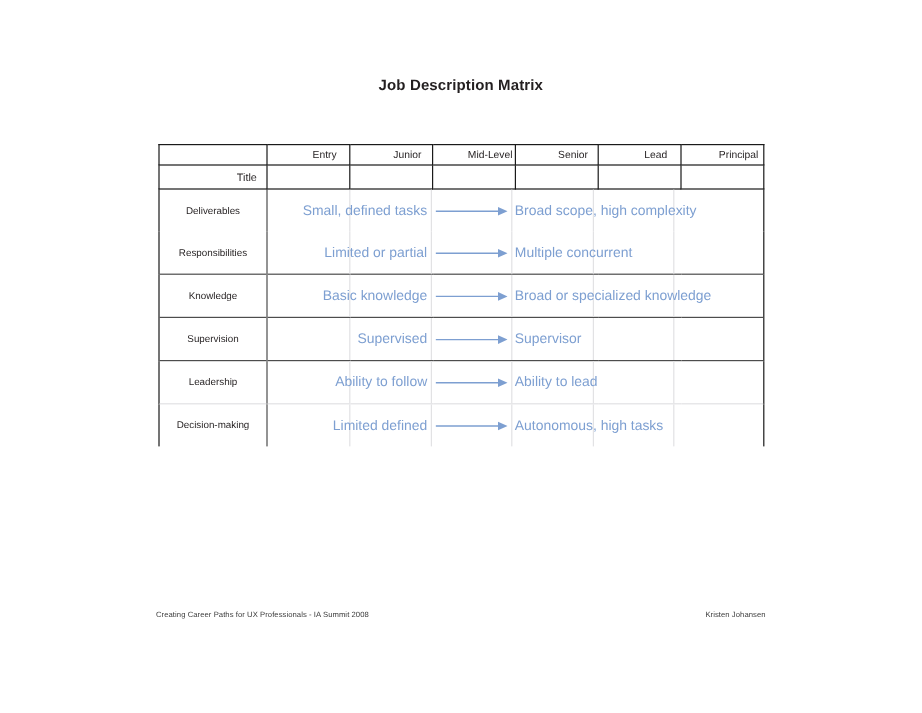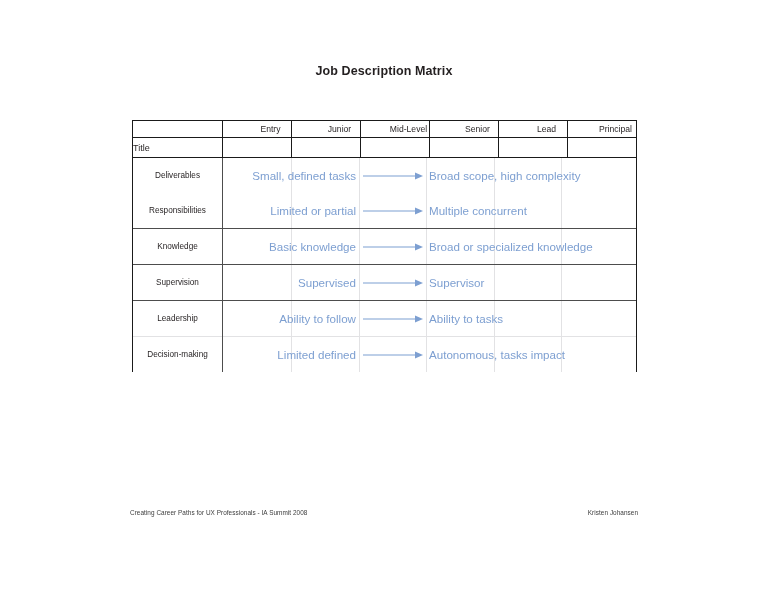--- a/index.html
+++ b/index.html
@@ -73,20 +73,21 @@
 
   
   .title-row td {
     height: 19px;
     font-size: 9px;
     border-left: 1.6px solid #1a1a1a;
     border-right: 1.6px solid #1a1a1a;
     border-bottom: 1.8px solid #1a1a1a;
   }
   .title-row td.label-cell {
+    text-align: right;
     padding-right: 8px;
     border-left: 1.8px solid #1a1a1a;
   }
 
   
   .data-row td.label-cell {
     height: 35px;
     font-size: 8.2px;
     text-align: center;
     color: #231f20;
@@ -301,21 +302,21 @@
               <i class="g5"></i>
             </div>
             <div class="cellcontent">
               <div class="left-text">Ability to follow</div>
               <div class="arrow">
                 <svg width="60" height="10" viewBox="0 0 60 10">
                   <line x1="0" y1="5" x2="52" y2="5" stroke="#7d9fd1" stroke-width="1.2"></line>
                   <polygon points="52,1.4 60,5 52,8.6" fill="#7d9fd1"></polygon>
                 </svg>
               </div>
-              <div class="right-text">Ability to tasks</div>
+              <div class="right-text">Ability to lead</div>
             </div>
           </td>
         </tr>
         <tr class="data-row sep-light">
           <td class="label-cell">Decision-making</td>
           <td class="span-cell" colspan="6">
             <div class="guides">
               <i class="g1"></i>
               <i class="g2"></i>
               <i class="g3"></i>
@@ -323,21 +324,21 @@
               <i class="g5"></i>
             </div>
             <div class="cellcontent">
               <div class="left-text">Limited defined</div>
               <div class="arrow">
                 <svg width="60" height="10" viewBox="0 0 60 10">
                   <line x1="0" y1="5" x2="52" y2="5" stroke="#7d9fd1" stroke-width="1.2"></line>
                   <polygon points="52,1.4 60,5 52,8.6" fill="#7d9fd1"></polygon>
                 </svg>
               </div>
-              <div class="right-text">Autonomous, tasks impact</div>
+              <div class="right-text">Autonomous, high tasks</div>
             </div>
           </td>
         </tr>
       </tbody>
   </table>
 
   <div class="footer">
     <span>Creating Career Paths for UX Professionals - IA Summit 2008</span>
     <span>Kristen Johansen</span>
   </div>

